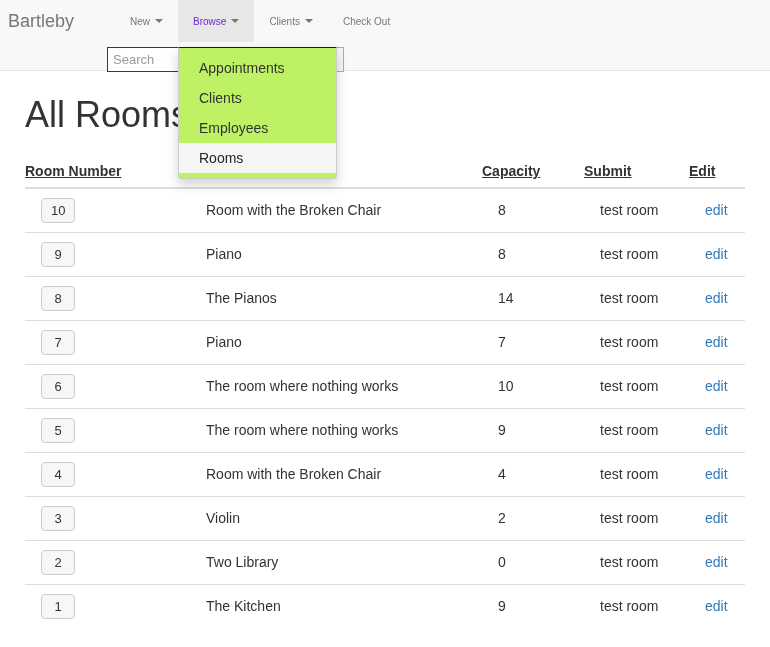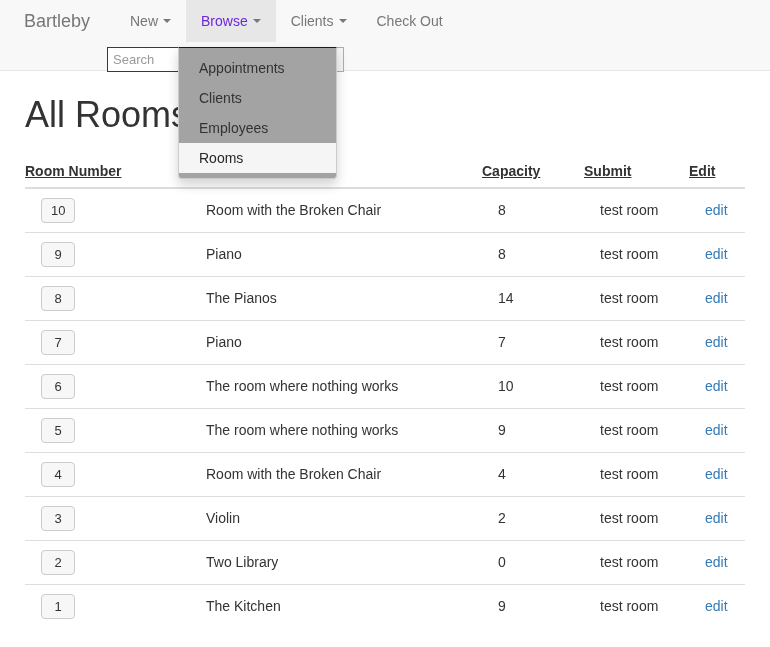--- a/index.html
+++ b/index.html
@@ -24,21 +24,21 @@
     background: #f8f8f8;
     border-bottom: 1px solid #e7e7e7;
     box-sizing: border-box;
   }
   .navbar-row {
     position: relative;
     height: 42px;
   }
   .brand {
     position: absolute;
-    left: 24px;
+    left: 8px;
     top: 0;
     height: 42px;
     line-height: 42px;
     font-size: 18px;
     color: #777777;
     white-space: nowrap;
   }
   .nav-items {
     position: absolute;
     left: 115px;
@@ -46,21 +46,21 @@
     height: 42px;
     display: flex;
     align-items: stretch;
   }
   .nav-item {
     display: flex;
     align-items: center;
     padding: 0 15px;
     height: 42px;
     color: #777777;
-    font-size: 14px;
+    font-size: 10px;
     white-space: nowrap;
     cursor: pointer;
     box-sizing: border-box;
   }
   .nav-item.open {
     background: #e7e7e7;
     color: #6d28d9;
   }
   .caret {
     display: inline-block;
@@ -112,21 +112,21 @@
     cursor: pointer;
     border-radius: 0;
   }
 
   
   .dropdown-menu {
     position: absolute;
     left: 178px;
     top: 47px;
     width: 159px;
-    background: #a3a3a3;
+    background: #bef264;
     border: 1px solid #cccccc;
     border-top-color: #1a1a1a;
     border-radius: 0 0 4px 4px;
     box-shadow: 0 6px 12px rgba(0, 0, 0, 0.175);
     padding: 5px 0;
     z-index: 10;
     box-sizing: border-box;
   }
   .dropdown-item {
     display: block;

